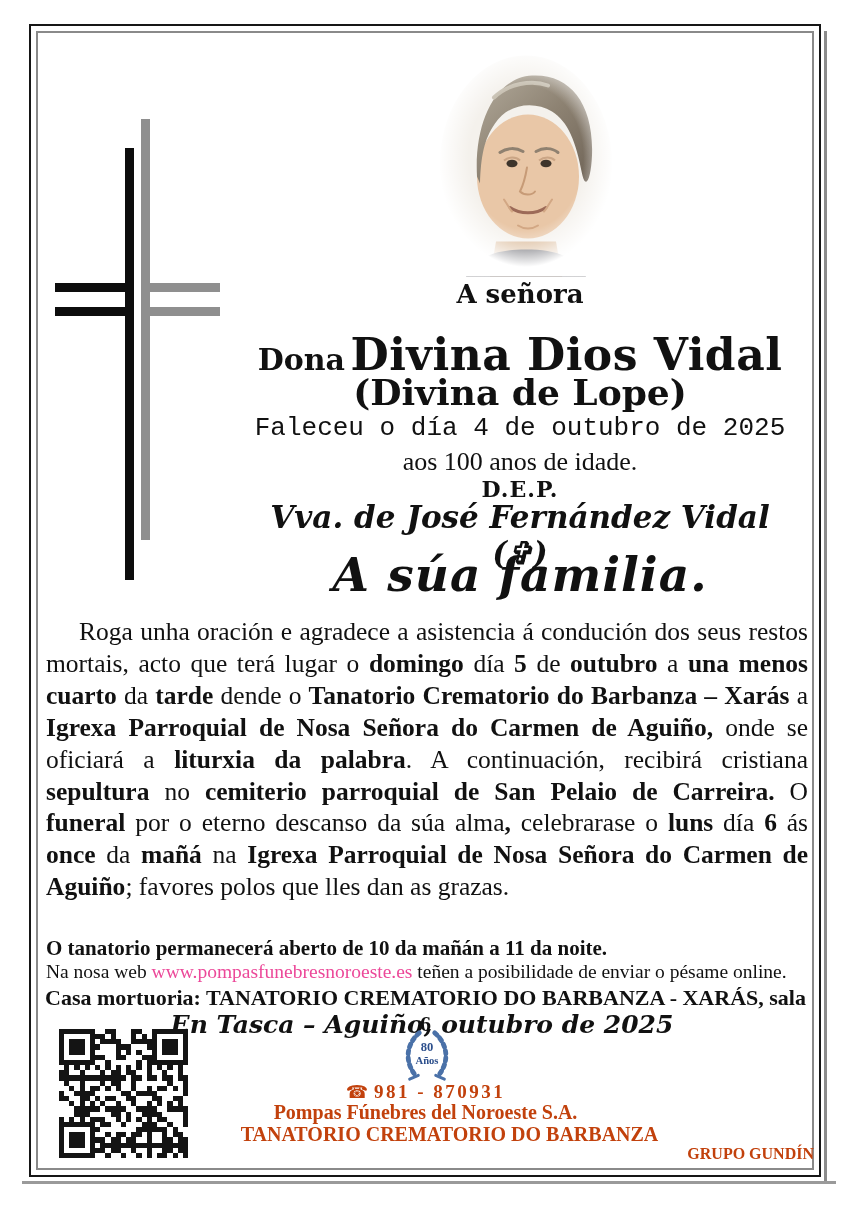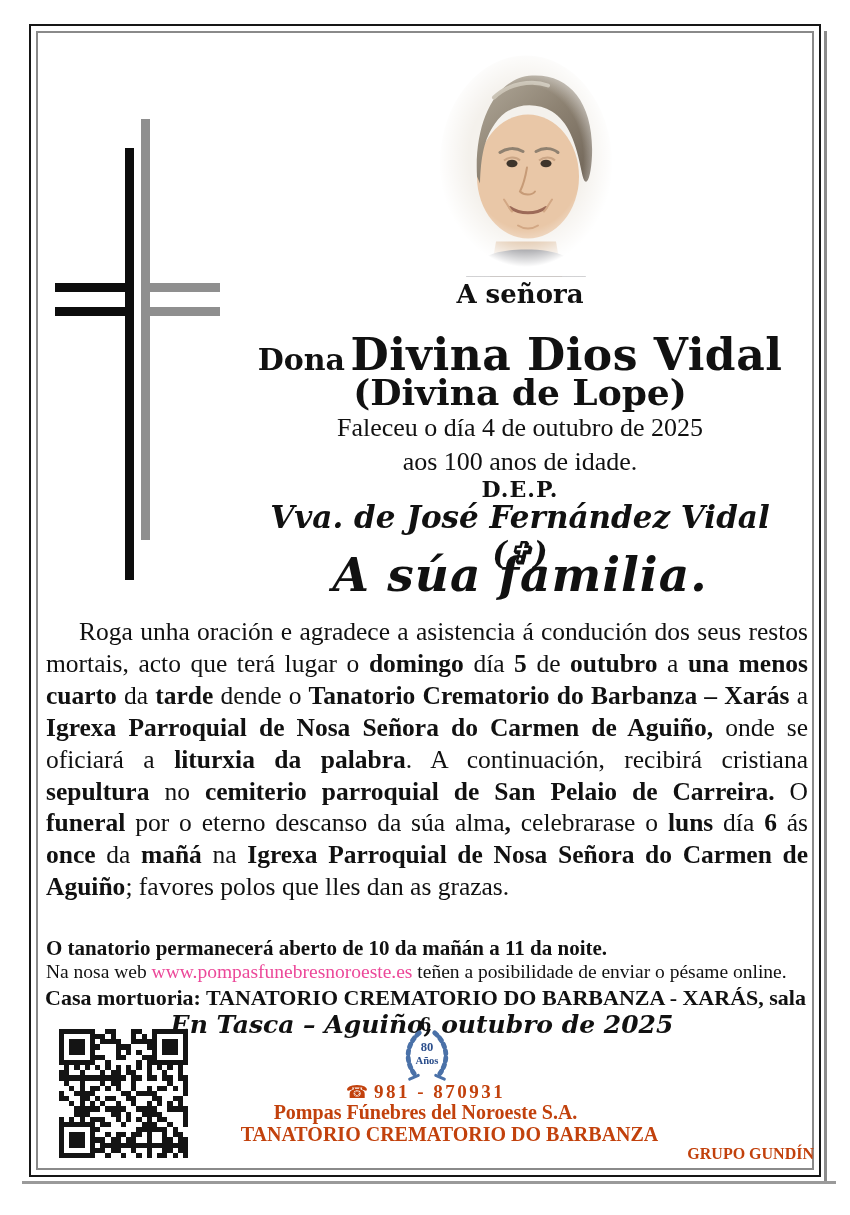--- a/index.html
+++ b/index.html
@@ -26,21 +26,21 @@
   
   .photo{position:absolute;left:436px;top:50px;width:180px;height:228px;}
 
   
   .hdr{position:absolute;left:240px;width:560px;text-align:center;font-family:"DejaVu Serif",serif;}
   .honorific{top:279px;font-size:26px;font-weight:bold;}
   .name-row{top:308px;font-weight:bold;margin-top:21px;}
   .name-row .dona{font-size:30px;}
   .name-row .big-name{font-size:44px;letter-spacing:0.5px;}
   .nickname{top:371px;font-size:36px;font-weight:bold;}
-  .death1{top:413px;font-size:26px;font-family:Liberation Serif, serif;}
+  .death1{top:413px;font-size:26px;font-family:Liberation Mono, monospace;}
   .death2{top:447px;font-size:26px;font-family:"Liberation Serif",serif;}
   .dep{top:476px;font-size:22px;font-weight:bold;letter-spacing:1px;}
   .widow{top:499px;font-size:31px;font-weight:bold;font-style:italic;}
   .family{top:547px;font-size:47px;font-weight:bold;font-style:italic;letter-spacing:1px;}
 
   
   .obit{position:absolute;left:46px;top:616px;width:762px;font-size:25.5px;line-height:31.9px;
         text-align:justify;text-indent:33px;font-family:"Liberation Serif",serif;}
   .b{font-weight:bold;}
   .lnk{color:#ec4899;}

